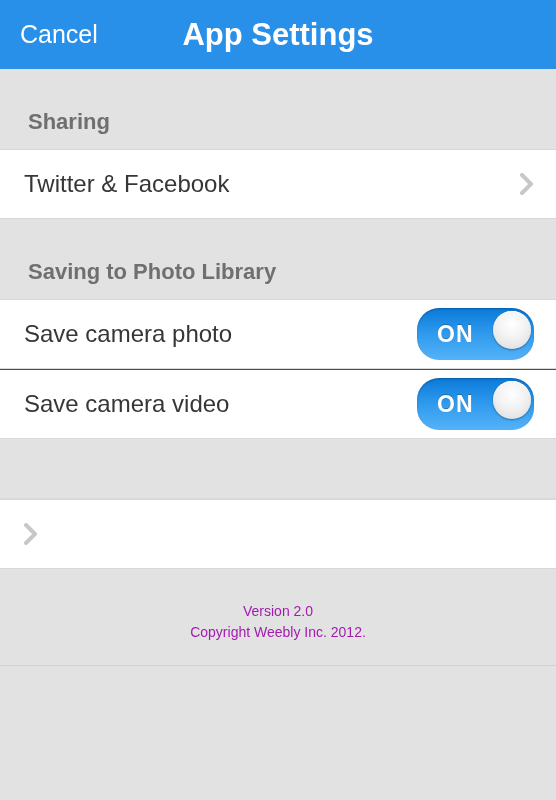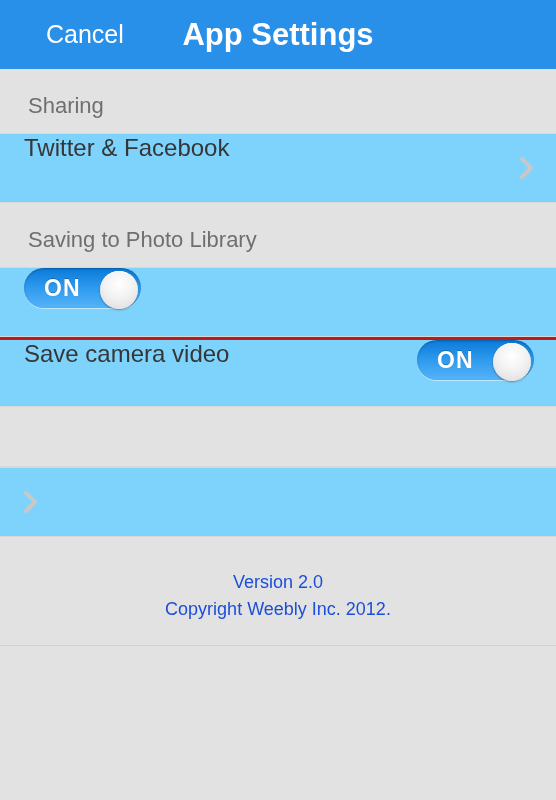--- a/index.html
+++ b/index.html
@@ -9,72 +9,73 @@
       font-family: -apple-system, "Helvetica Neue", Helvetica, Arial, sans-serif;
       background: #e2e2e2;
       overflow: hidden;
     }
     .navbar {
       background: #2990ea;
       height: 69px;
       display: flex;
       align-items: center;
       position: relative;
-      padding-left: 26px;
     }
     .cancel {
       color: #ffffff;
       font-size: 25px;
       font-weight: 300;
       padding-left: 20px;
       cursor: pointer;
     }
     .title {
       position: absolute;
       left: 0; right: 0;
       text-align: center;
       color: #ffffff;
       font-size: 31px;
       font-weight: 700;
       pointer-events: none;
     }
     .section-header {
       color: #6f6f6f;
       font-size: 22px;
-      font-weight: 400;
+      font-weight: 700;
       padding: 24px 24px 14px 28px;
+      margin-top: 16px;
     }
     .row {
-      background: #7dd3fc;
+      background: #ffffff;
       height: 70px;
       display: flex;
+      align-items: center;
       justify-content: space-between;
       padding: 0 22px 0 24px;
       border-top: 1px solid #d8d8d8;
       border-bottom: 1px solid #d8d8d8;
     }
     .row + .row {
       border-top: none;
     }
     .row-inner + .row-inner {
-      border-top: 3px solid #b91c1c;
+      border-top: 1px solid #b91c1c;
     }
     .row-label {
       color: #363636;
       font-size: 24px;
       font-weight: 400;
     }
     .chevron {
       color: #c8c8c8;
       display: flex;
       align-items: center;
     }
     .toggle {
       width: 117px;
-      height: 40px;
+      height: 52px;
       border-radius: 22px;
       background: linear-gradient(to bottom, #0a7ad9 0%, #2f9aee 50%, #55b3f8 100%);
       box-shadow: inset 0 1px 2px rgba(0,0,0,0.25), 0 1px 0 rgba(255,255,255,0.5);
       display: flex;
       align-items: center;
       position: relative;
       cursor: pointer;
     }
     .toggle-label {
       color: #ffffff;
@@ -93,22 +94,22 @@
       border-radius: 50%;
       background: radial-gradient(circle at 50% 35%, #ffffff 0%, #f2f2f2 45%, #d9d9d9 100%);
       box-shadow: 0 1px 2px rgba(0,0,0,0.35), inset 0 1px 0 rgba(255,255,255,0.9);
     }
     .spacer {
       height: 60px;
       border-bottom: 1px solid #d8d8d8;
     }
     .footer {
       text-align: center;
-      color: #1d4ed8;
-      font-size: 18px;
+      color: #a21caf;
+      font-size: 14px;
       line-height: 1.5;
       padding: 32px 0 22px 0;
       border-bottom: 1px solid #d1d1d1;
     }
   </style>
 </head>
 <body>
 
 <div class="navbar">
   <div class="cancel">Cancel</div>
@@ -123,20 +124,21 @@
     <svg width="14" height="22" viewBox="0 0 14 22">
         <path d="M2 2 L11 11 L2 20" stroke="#c8c8c8" stroke-width="4" fill="none" stroke-linecap="round" stroke-linejoin="round"></path>
       </svg>
   </div>
 </div>
 
 <div class="section-header">Saving to Photo Library</div>
 
 <div>
   <div class="row row-inner">
+    <div class="row-label">Save camera photo</div>
     <div class="toggle">
       <span class="toggle-label">ON</span>
       <span class="toggle-knob"></span>
     </div>
   </div>
   <div class="row row-inner">
     <div class="row-label">Save camera video</div>
     <div class="toggle">
       <span class="toggle-label">ON</span>
       <span class="toggle-knob"></span>

